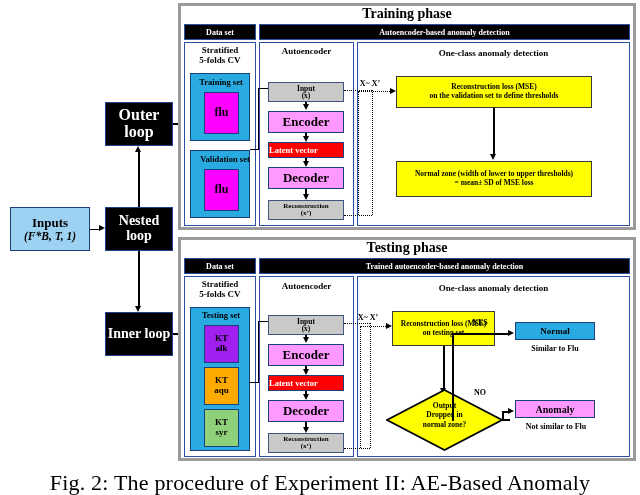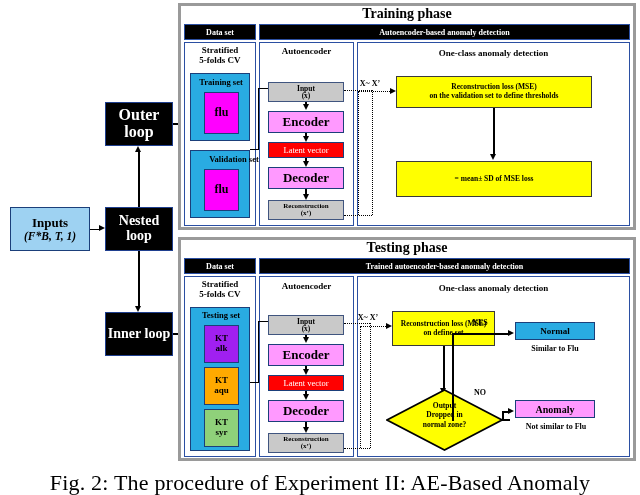--- a/index.html
+++ b/index.html
@@ -19,21 +19,21 @@
   .phase-title{display:flex;align-items:center;justify-content:center;
        font-weight:bold;text-align:center;}
   .cyan{background:#29ABE2;border:1.6px solid #1b3f7a;}
   .magenta{background:#FF00FF;border:1.6px solid #1b3f7a;}
   .pink{background:#FF99FF;border:1.6px solid #1b3f7a;
        display:flex;align-items:center;justify-content:center;font-weight:bold;}
   .grey{background:#C9C9C9;border:1.6px solid #40557f;
        display:flex;flex-direction:column;align-items:center;justify-content:center;
        font-weight:bold;line-height:1.0;}
   .red{background:#FF0000;color:#fff;border:1.6px solid #1b3f7a;
-       display:flex;align-items:center;justify-content:center;font-weight:normal;}
+       display:flex;align-items:center;font-weight:bold;}
   .yellow{background:#FFFF00;border:1.6px solid #3a3a3a;
        display:flex;align-items:center;justify-content:center;text-align:right;
        font-weight:bold;line-height:1.15;}
   .lblue{background:#9ED2F2;border:1.6px solid #1b3f7a;
        display:flex;flex-direction:column;align-items:center;justify-content:center;
        font-weight:bold;line-height:1.1;}
   .resultblue{background:#29ABE2;border:1.6px solid #1b3f7a;
        display:flex;align-items:center;justify-content:center;font-weight:bold;}
   .resultpink{background:#FF99FF;border:1.6px solid #1b3f7a;
        display:flex;align-items:center;justify-content:center;font-weight:bold;}
@@ -115,21 +115,21 @@
 <div class="abs cyan" style="left:190px;top:73px;width:60px;height:68px;">
   <div class="abs ctrtxt" style="left:0;top:2px;width:60px;height:13px;font-size:8.5px;">
     <span>Training set</span>
   </div>
   <div class="abs magenta ctrtxt" style="left:13px;top:18px;width:35px;height:42px;font-size:12px;">
     <span>flu</span>
   </div>
 </div>
 
 <div class="abs cyan" style="left:190px;top:150px;width:60px;height:68px;">
-  <div class="abs ctrtxt" style="left:13px;top:2px;width:60px;height:13px;font-size:8.5px;">
+  <div class="abs ctrtxt" style="left:4px;top:2px;width:60px;height:13px;font-size:8.5px;">
     <span>Validation set</span>
   </div>
   <div class="abs magenta ctrtxt" style="left:13px;top:18px;width:35px;height:42px;font-size:12px;">
     <span>flu</span>
   </div>
 </div>
 
 <div class="abs panel" style="left:259px;top:42px;width:95px;height:184px;"></div>
 <div class="abs ctrtxt" style="left:259px;top:46px;width:95px;height:12px;font-size:9px;">
   <span>Autoencoder</span>
@@ -187,20 +187,21 @@
 
 <div class="abs yellow" style="left:396px;top:76px;width:196px;height:32px;font-size:7.5px;flex-direction:column;">
   <span>Reconstruction loss (MSE)</span>
   <span>on the validation set to define thresholds</span>
 </div>
 
 <div class="abs ln" style="left:493px;top:108px;width:1.6px;height:48px;"></div>
 <div class="abs ah-d" style="left:490.2px;top:154px;"></div>
 
 <div class="abs yellow" style="left:396px;top:161px;width:196px;height:36px;font-size:7.5px;flex-direction:column;">
+  <span>Normal zone (width of lower to upper thresholds)</span>
   <span>= mean± SD of MSE loss</span>
 </div>
 
 <div class="abs outerframe" style="left:178px;top:237px;width:458px;height:224px;"></div>
 
 <div class="abs phase-title" style="left:178px;top:239px;width:458px;height:18px;font-size:14px;">
   <span>Testing phase</span>
 </div>
 
 <div class="abs hdrbar" style="left:184px;top:258px;width:72px;height:16px;font-size:8px;">
@@ -287,21 +288,21 @@
 
 <div class="abs dln-h" style="left:344px;top:323px;width:26px;"></div>
 <div class="abs dln-v" style="left:370px;top:323px;height:125px;"></div>
 <div class="abs dln-h" style="left:344px;top:448px;width:26px;"></div>
 <div class="abs dln-v" style="left:360px;top:326px;height:122px;"></div>
 <div class="abs dln-h" style="left:360px;top:326px;width:28px;"></div>
 <div class="abs ah-r" style="left:386px;top:322.8px;"></div>
 
 <div class="abs yellow" style="left:392px;top:311px;width:103px;height:35px;font-size:7.5px;flex-direction:column;">
   <span>Reconstruction loss (MSE)</span>
-  <span>on define set</span>
+  <span>on testing set</span>
 </div>
 
 <div class="abs ln" style="left:443px;top:346px;width:1.6px;height:44px;"></div>
 <div class="abs ah-d" style="left:440.2px;top:388px;"></div>
 
 <div class="diamond" style="left:386px;top:389px;width:117px;height:62px;">
   <svg width="117" height="62" viewBox="0 0 117 62">
     <polygon points="58.5,1 116,31 58.5,61 1,31" fill="#FFFF00" stroke="#000" stroke-width="1.6"></polygon>
   </svg>
   <div class="abs" style="left:0;top:12px;width:117px;text-align:center;font-size:7.5px;font-weight:bold;line-height:1.25;">

